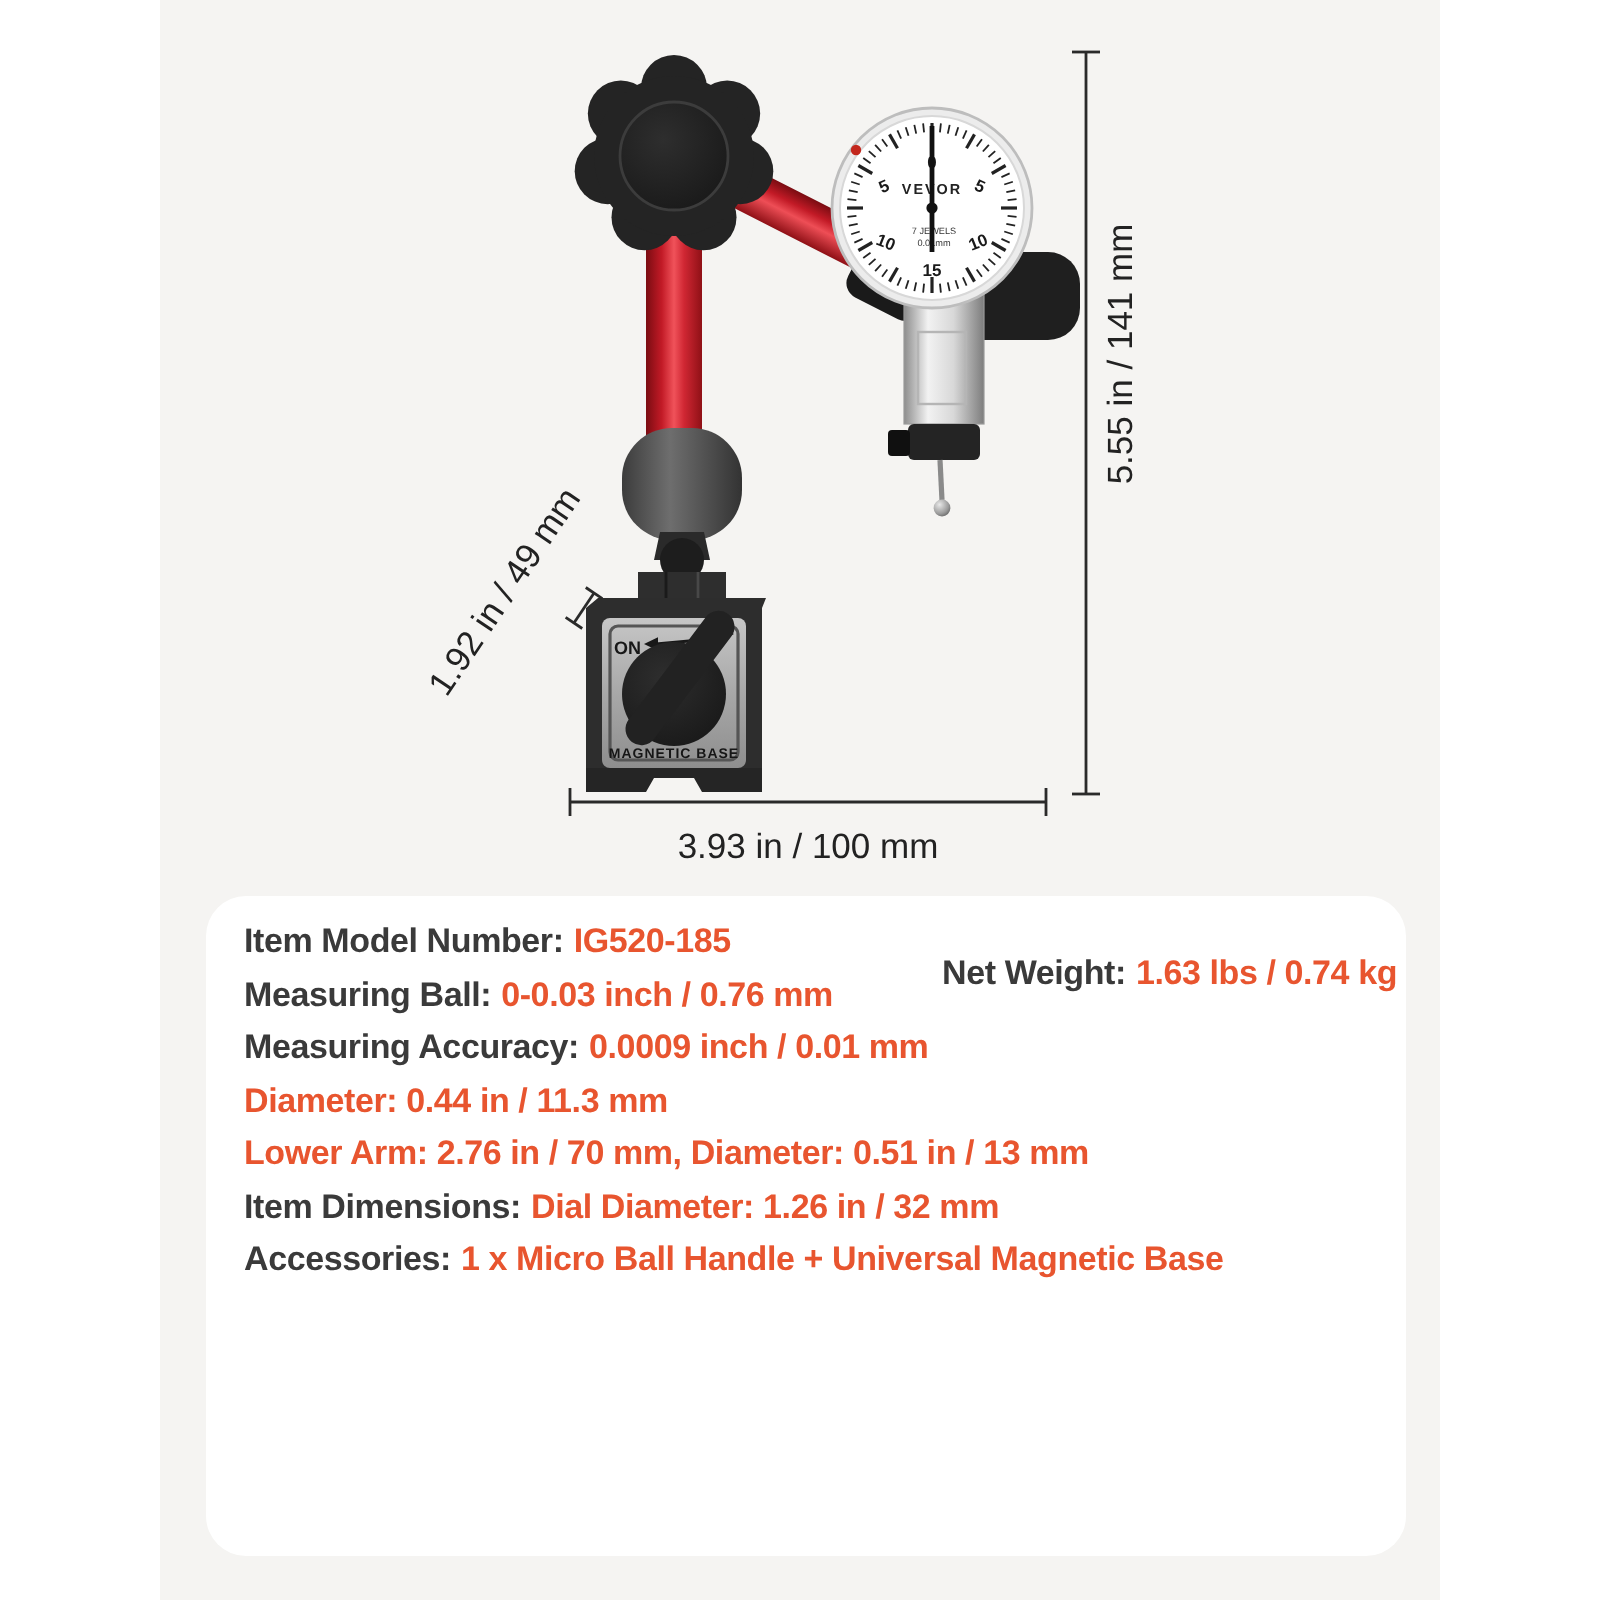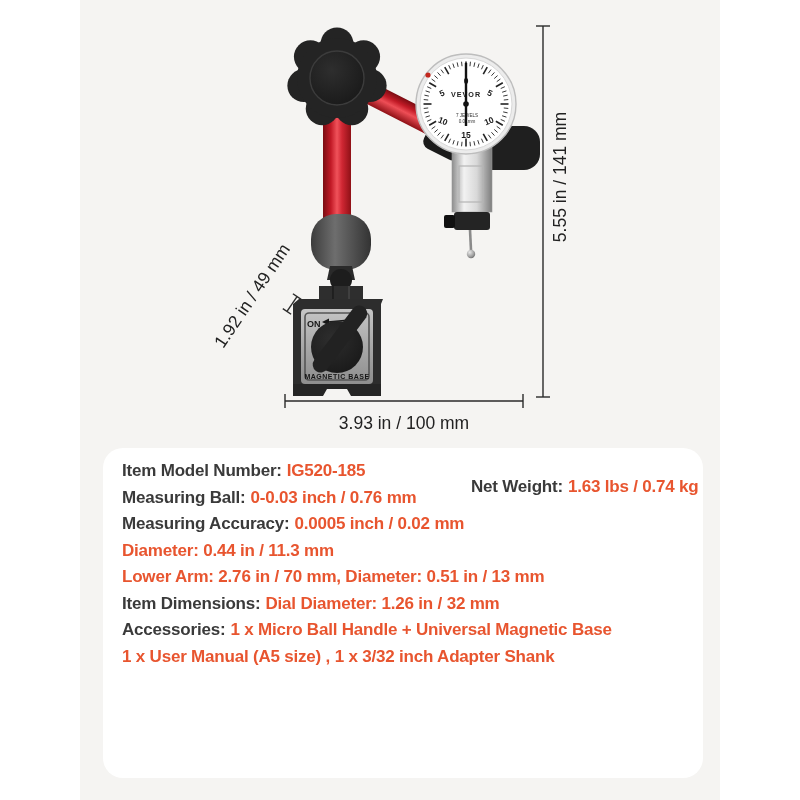--- a/index.html
+++ b/index.html
@@ -236,19 +236,18 @@
 </div>
 
 <div class="spec-card">
   <div class="row">
     <span class="lbl">Item Model Number:</span><span class="val">IG520-185</span>
     <span class="net">
       <span class="lbl">Net Weight:</span><span class="val">1.63 lbs / 0.74 kg</span>
     </span>
   </div>
   <div class="row"><span class="lbl">Measuring Ball:</span><span class="val">0-0.03 inch / 0.76 mm</span></div>
-  <div class="row"><span class="lbl">Measuring Accuracy:</span><span class="val">0.0005 inch / 0.02 mm</span></div>
+  <div class="row"><span class="lbl">Measuring Accuracy:</span><span class="val">0.0009 inch / 0.01 mm</span></div>
   <div class="row"><span class="lbl"></span><span class="val">Diameter: 0.44 in / 11.3 mm</span></div>
   <div class="row"><span class="lbl"></span><span class="val">Lower Arm: 2.76 in / 70 mm, Diameter: 0.51 in / 13 mm</span></div>
   <div class="row"><span class="lbl">Item Dimensions:</span><span class="val">Dial Diameter: 1.26 in / 32 mm</span></div>
   <div class="row"><span class="lbl">Accessories:</span><span class="val">1 x Micro Ball Handle + Universal Magnetic Base</span></div>
-  <div class="row"><span class="lbl"></span><span class="val">1 x User Manual (A5 size) , 1 x 3/32 inch Adapter Shank</span></div>
 </div>
 
 </body></html>

